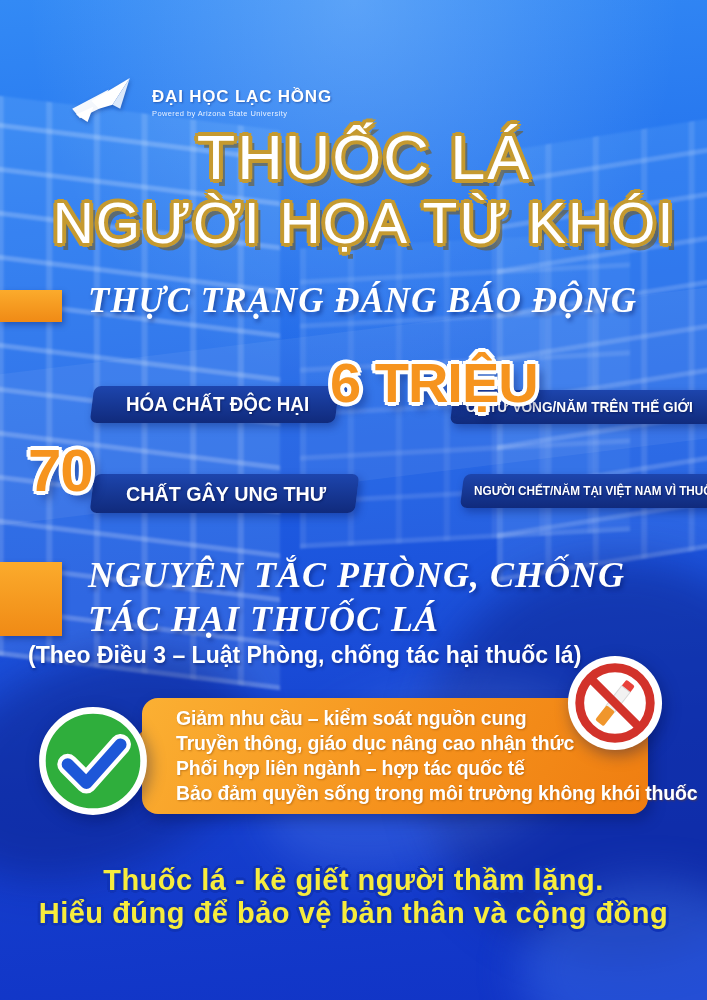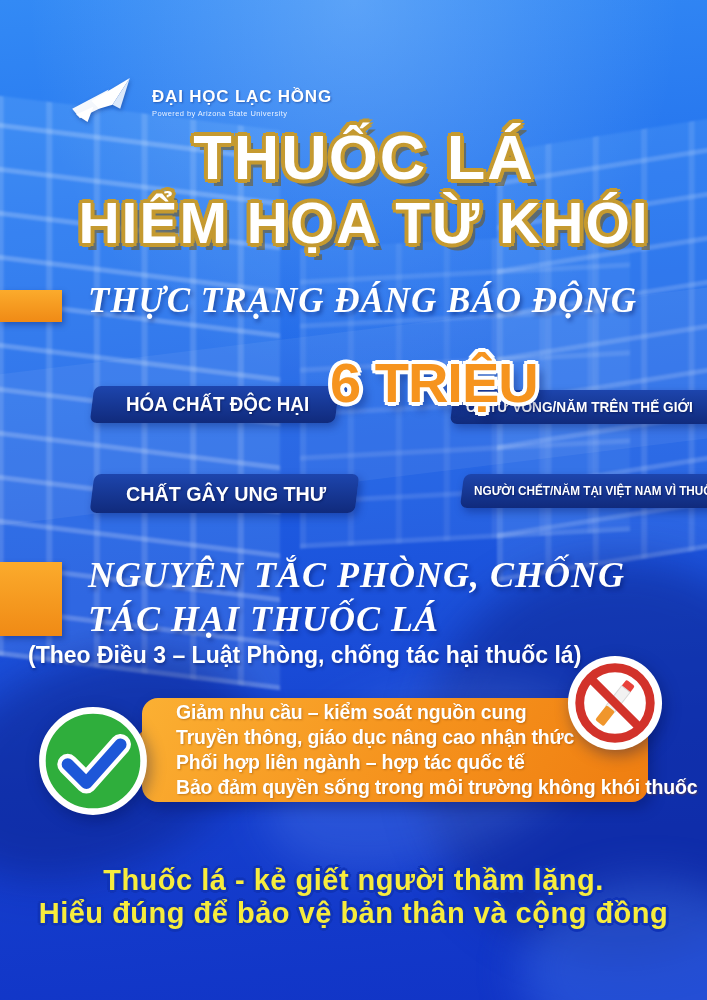--- a/index.html
+++ b/index.html
@@ -46,21 +46,21 @@
 
   
   .logo { position: absolute; left: 70px; top: 76px; display: flex; align-items: center; gap: 20px; }
   .logo svg { width: 62px; height: 48px; filter: drop-shadow(1px 2px 2px rgba(0,20,90,.35)); }
   .logo-name { color: #ffffff; font-size: 17px; font-weight: 700; letter-spacing: .8px; text-shadow: 1px 1px 2px rgba(0,20,90,.4); }
   .logo-powered { color: #e8f1ff; font-size: 7.5px; letter-spacing: .4px; margin-top: 2px; }
 
   
   .title { position: absolute; left: 0; top: 126px; width: 707px; text-align: center; line-height: 1.0; }
   .title .t1, .title .t2 {
-    color: #ffffff; font-weight: 700; letter-spacing: 2px;
+    color: #ffffff; font-weight: 400; letter-spacing: 2px;
     text-shadow:
       -3px -3px 0 #c59a30, 3px -3px 0 #c59a30, -3px 3px 0 #c59a30, 3px 3px 0 #c59a30,
       -4px 0 0 #c59a30, 4px 0 0 #c59a30, 0 -4px 0 #c59a30, 0 4px 0 #c59a30,
       6px 7px 0 rgba(120,85,10,0.55);
     padding-left: 21px;
   }
   .title .t1 { font-size: 63px; }
   .title .t2 { font-size: 57px; margin-top: 6px; }
 
   
@@ -106,21 +106,21 @@
   .pill3 > span { font-size: 21px; }
   .pill4 { left: 462px; top: 474px; height: 34px; padding: 0 8px 0 12px; }
   .pill4 > span { font-size: 12.5px; }
 
   
   .orange-tail {
     position: absolute; left: 124px; top: 738px; width: 40px; height: 40px;
     background: #f1941f; transform: rotate(45deg); z-index: 1;
   }
   .principles-box {
-    position: absolute; left: 142px; top: 698px; width: 506px; height: 104px;
+    position: absolute; left: 142px; top: 698px; width: 506px; height: 116px;
     background: linear-gradient(125deg, #fbb033 0%, #f5911c 55%, #ef7d10 100%);
     border-radius: 16px; z-index: 2;
     box-shadow: 4px 6px 14px rgba(0,15,80,.35);
     padding: 10px 14px 10px 34px;
     display: flex; flex-direction: column; justify-content: center;
   }
   .principle { color: #ffffff; font-weight: 700; font-size: 19.5px; line-height: 25px; white-space: nowrap; text-shadow: 1px 1px 2px rgba(140,70,0,.45); letter-spacing: -0.2px; }
 
   .check-badge { position: absolute; left: 38px; top: 706px; width: 110px; height: 110px; z-index: 3; filter: drop-shadow(3px 5px 8px rgba(0,15,80,.4)); }
   .nosmoke-badge { position: absolute; left: 566px; top: 654px; width: 98px; height: 98px; z-index: 4; filter: drop-shadow(3px 5px 8px rgba(0,15,80,.4)); }
@@ -161,35 +161,36 @@
       </svg>
     </span>
     <span>
       <div class="logo-name">ĐẠI HỌC LẠC HỒNG</div>
       <div class="logo-powered">Powered by Arizona State University</div>
     </span>
   </div>
 
   <div class="title">
     <div class="t1">THUỐC LÁ</div>
-    <div class="t2">HIỂM HỌA TỪ KHÓI</div>
+    <div class="t2">NGƯỜI HỌA TỪ KHÓI</div>
   </div>
 
   <div class="accent-bar accent-1"></div>
   <div class="sec-head h1">THỰC TRẠNG ĐÁNG BÁO ĐỘNG</div>
 
   <div class="stat-pill pill1">
       <span>HÓA CHẤT ĐỘC HẠI</span>
     </div>
 
   <div class="stat-num num2">6 TRIỆU</div>
   <div class="stat-pill pill2">
       <span>CA TỬ VONG/NĂM TRÊN THẾ GIỚI</span>
     </div>
 
+  <div class="stat-num num3">70</div>
   <div class="stat-pill pill3">
       <span>CHẤT GÂY UNG THƯ</span>
     </div>
 
   <div class="stat-pill pill4">
       <span>NGƯỜI CHẾT/NĂM TẠI VIỆT NAM VÌ THUỐC LÁ</span>
     </div>
 
   <div class="accent-bar accent-2"></div>
   <div class="sec-head h2a">NGUYÊN TẮC PHÒNG, CHỐNG</div>

